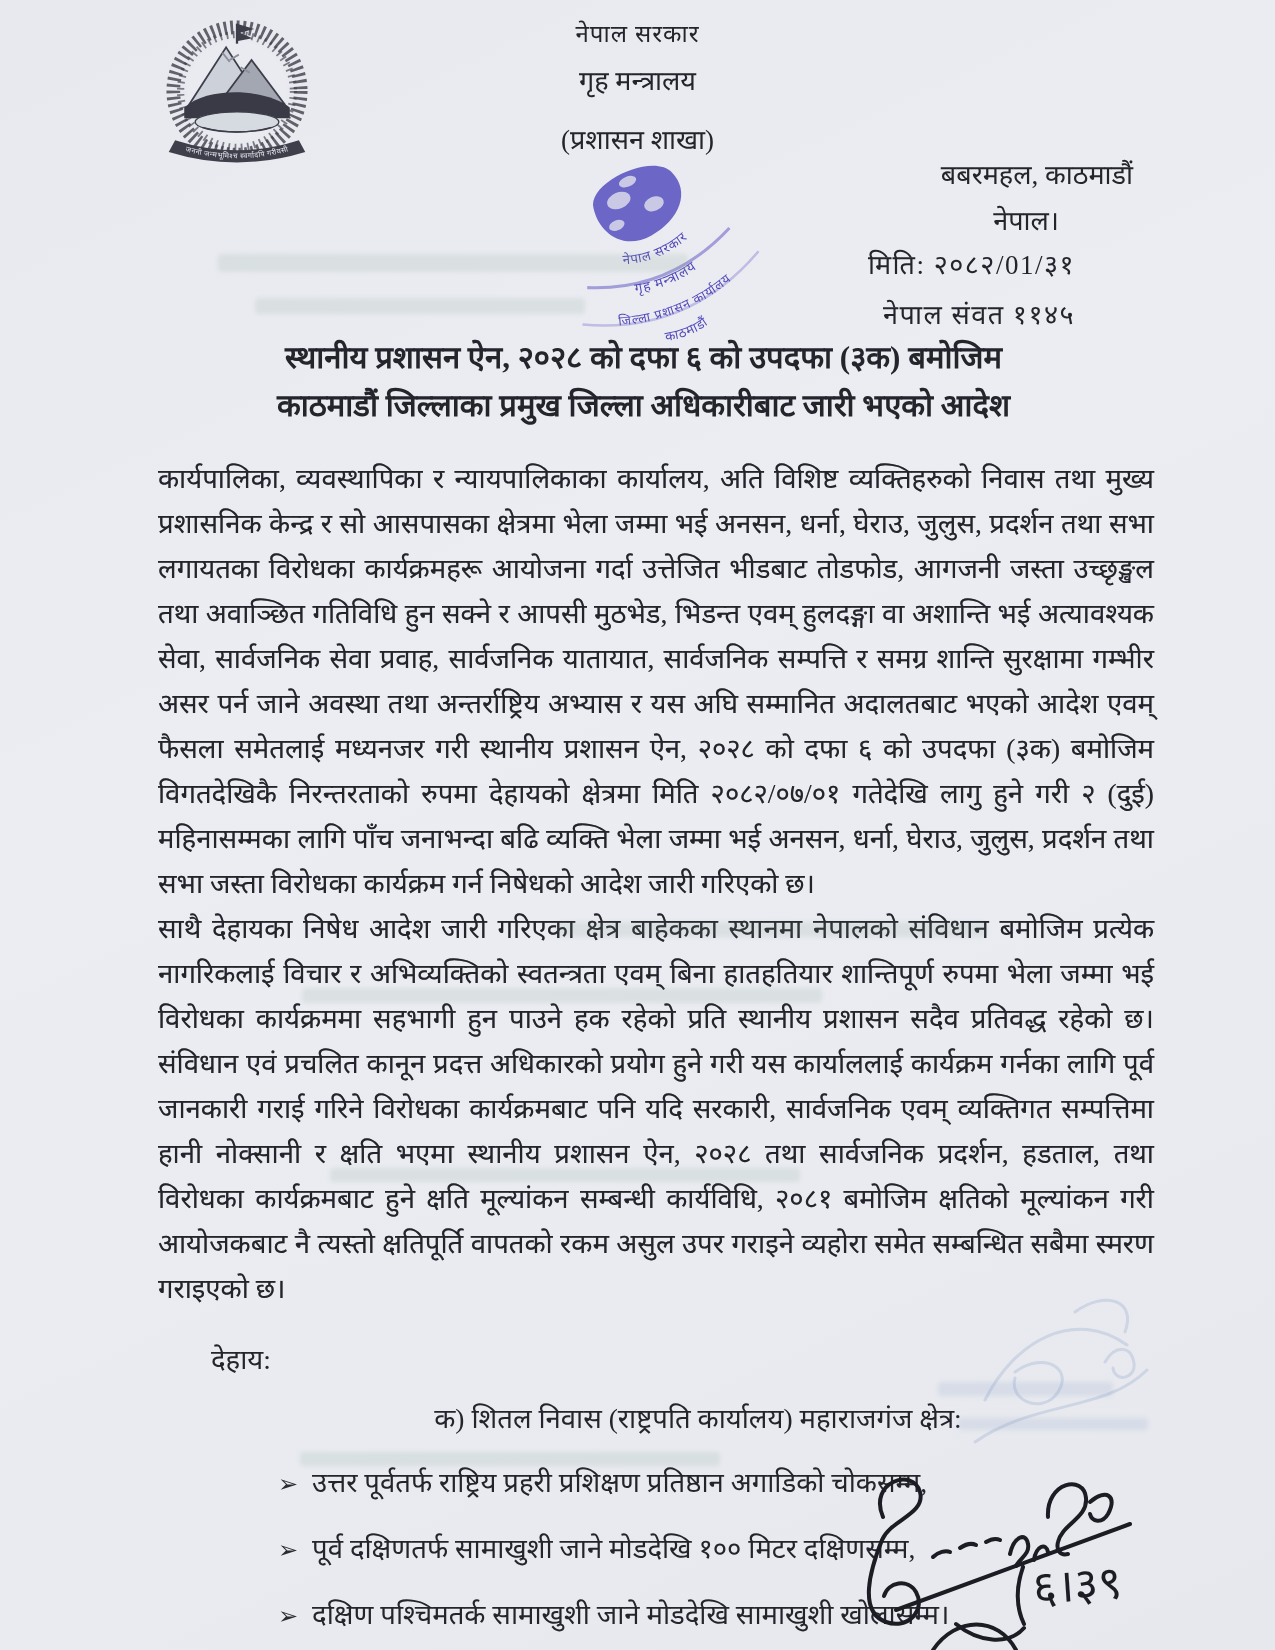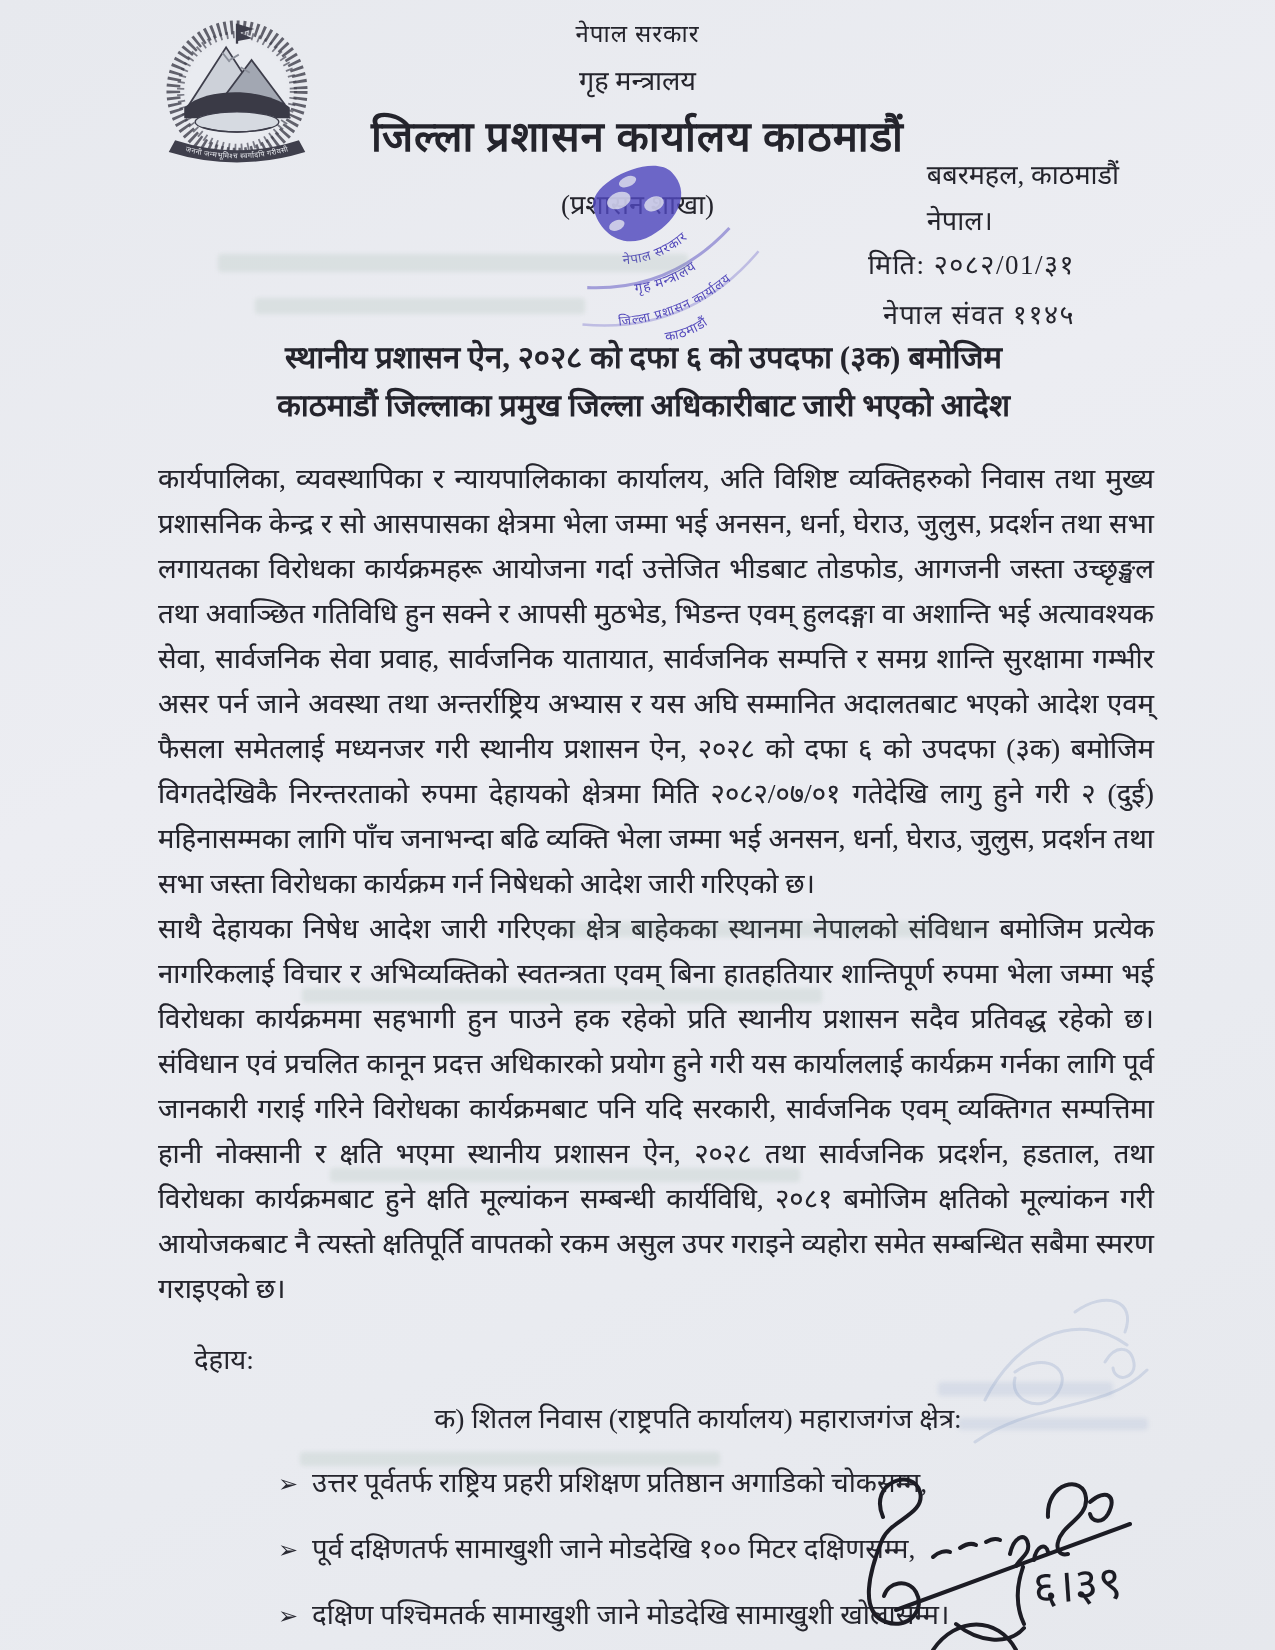--- a/index.html
+++ b/index.html
@@ -7,27 +7,27 @@
     position:relative; width:1275px; height:1650px; overflow:hidden;
     background:linear-gradient(155deg,#e7e9ee 0%,#ecedf2 38%,#e9ebf0 70%,#e6e8ed 100%);
     font-family:"Liberation Serif", serif;
     color:#24242c;
   }
   .center-col{position:absolute;top:16px;left:0;width:100%;text-align:center;}
   .gov-line{font-size:24px;letter-spacing:1px;}
   .ministry-line{font-size:27px;margin-top:12px;}
   .office-line{font-size:42px;font-weight:bold;margin-top:8px;letter-spacing:1px;}
   .branch-line{font-size:27px;margin-top:22px;}
-  .addr-block{position:absolute;top:152px;right:156px;text-align:left;font-size:27px;line-height:46px;}
+  .addr-block{position:absolute;top:152px;right:142px;text-align:right;font-size:27px;line-height:46px;}
   .addr-l2{padding-right:74px;}
   .date-block{position:absolute;top:240px;right:200px;text-align:right;font-size:27px;line-height:50px;letter-spacing:1.5px;}
   .title-block{position:absolute;top:334px;left:0;width:100%;text-align:center;font-weight:bold;font-size:31px;line-height:48px;padding-left:6px;}
   .flow{position:absolute;top:456px;left:158px;width:996px;font-size:27.5px;line-height:45px;text-align:justify;}
   .flow p{margin:0;text-shadow:0 0 .4px rgba(10,10,20,.35);}
-  .list-heading{margin:26px 0 0 36px;text-align:left;font-size:27.5px;}
+  .list-heading{margin:26px 0 0 53px;text-align:left;font-size:27.5px;}
   .item-a{margin:14px 0 0 84px;text-align:center;font-size:27.5px;}
   .bullet{margin:19px 0 0 120px;text-align:left;font-size:27.5px;display:flex;align-items:baseline;}
   .bullet .mark{margin-right:14px;font-size:24px;color:#2a2a33;}
   .ghost{position:absolute;background:rgba(125,160,138,.15);filter:blur(2px);border-radius:4px;pointer-events:none;}
   .ghost.blue{background:rgba(140,160,200,.18);}
   .emblem-svg{position:absolute;left:146px;top:12px;}
   .stamp-svg{position:absolute;left:538px;top:146px;transform:rotate(-22deg);}
   .bleed-svg{position:absolute;left:955px;top:1250px;opacity:.55;}
   .sign-svg{position:absolute;left:838px;top:1462px;}
 </style>
@@ -53,21 +53,20 @@
     <path d="M32,140 Q100,162 168,140 L175,153 Q100,176 25,153 Z" fill="#3f3f4c"></path>
     <path id="mottoPath" d="M36,150 Q100,170 164,150" fill="none"></path>
     <text font-size="8" fill="#e8eaef" letter-spacing="0.5">
       <textPath href="#mottoPath" startOffset="50%" text-anchor="middle">जननी जन्मभूमिश्च स्वर्गादपि गरीयसी</textPath>
     </text>
   </svg>
 
   <div class="center-col">
     <div class="gov-line">नेपाल सरकार</div>
     <div class="ministry-line">गृह मन्त्रालय</div>
-    <div class="office-line">जिल्ला प्रशासन कार्यालय काठमाडौं</div>
     <div class="branch-line">(प्रशासन शाखा)</div>
   </div>
 
   <div class="addr-block">
     <div>बबरमहल, काठमाडौं</div>
     <div class="addr-l2">नेपाल।</div>
   </div>
   <div class="date-block">
     <div>मिति: २०८२/01/३१</div>
     <div>नेपाल संवत ११४५</div>

